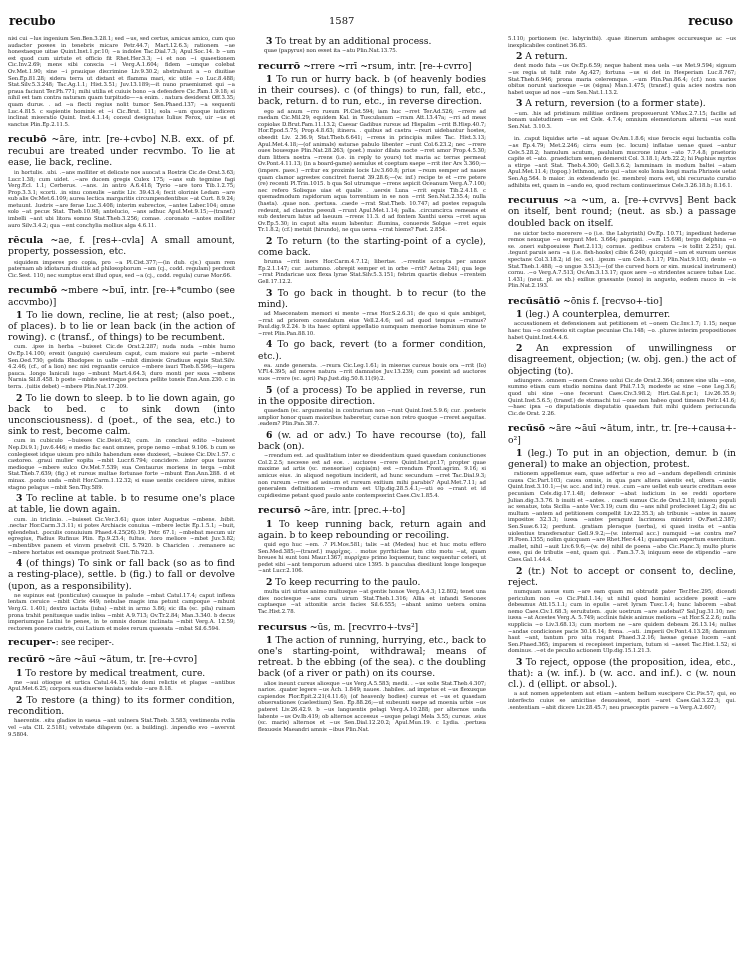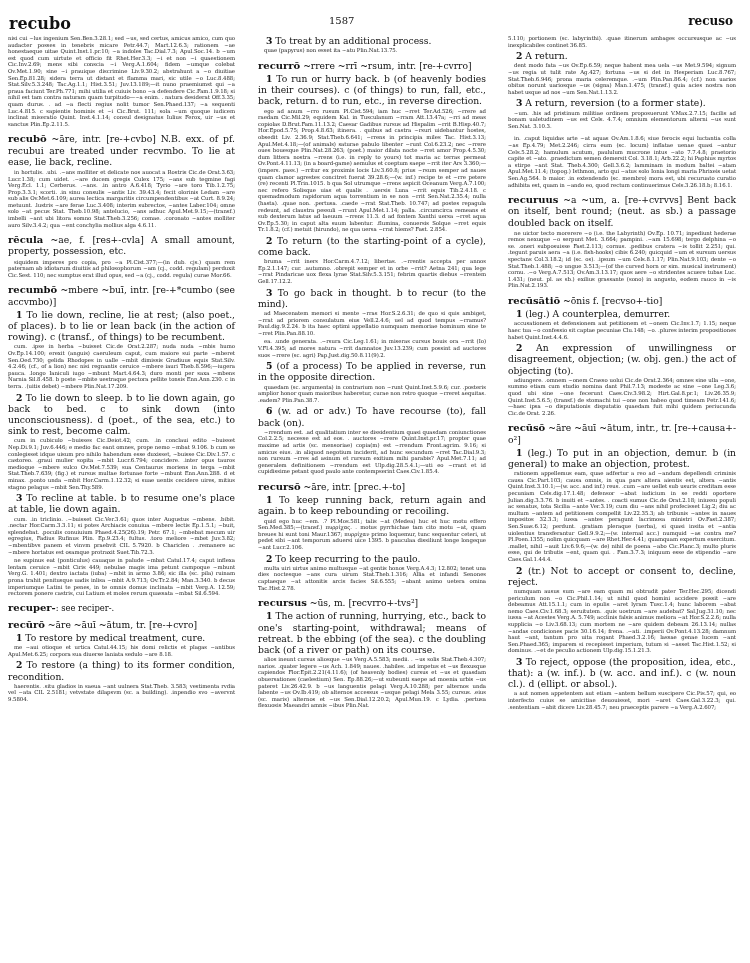--- a/index.html
+++ b/index.html
@@ -2,21 +2,21 @@
 <html><head>
 <meta charset="utf-8">
 <style>
   html, body { margin: 0; padding: 0; background: #ffffff; }
   body {
     width: 750px; height: 963px; overflow: hidden; position: relative;
     font-family: "DejaVu Serif", "Liberation Serif", serif; color: #111;
   }
   .page { position: absolute; left: 0; top: 0; width: 750px; height: 963px; }
   .running-head { position: absolute; top: 14px; left: 0; width: 750px; height: 14px; }
-  .rh-left { position: absolute; left: 9px; top: 0; font-weight: bold; font-size: 16px; }
+  .rh-left { position: absolute; left: 9px; top: 0; font-weight: bold; font-size: 12px; }
   .rh-center { position: absolute; left: 329px; top: 1px; font-size: 10px; }
   .rh-right { position: absolute; right: 17px; top: 0; font-weight: bold; font-size: 12px; }
   .col { position: absolute; top: 33px; width: 227px; }
   .col-1 { left: 8px; }
   .col-2 { left: 258px; width: 228px; }
   .col-3 { left: 508px; width: 228px; }
   .entry { margin: 0 0 6px 0; }
   .entry-head { font-size: 9.2px; line-height: 11.2px; text-align: justify; margin: 0; }
   .hw { font-weight: bold; font-size: 10px; }
   .sense { margin: 2px 0 0 0; }
@@ -63,20 +63,21 @@
         </div>
         <div class="sense">
           <p class="def"><span class="num">2</span> <span>To lie down to sleep. b to lie down again, go back to bed. c to sink down (into unconsciousness). d (poet., of the sea, etc.) to sink to rest, become calm.</span></p>
           <p class="cit">cum in cubiculo ~buisses Cic.Deiot.42; cum. .in conclaui edito ~buisset Nep.Di.9.1; Juv.6.446; e medio fac eant omnes, prope nemo ~mbat 9.106. b cum se conlegisset idque uisum pro nihilo habendum esse duxisset, ~buisse Cic.Div.1.57. c castoreo. .graui mulier sopita ~mbit Lucr.6.794; concidere. .inter opus tauros medioque ~mbere sulco Ov.Met.7.539; sua Centaurus moriens in terga ~mbit Stat.Theb.7.639; (fig.) et rursus multae fortunae forte ~mbunt Enn.Ann.288. d et minax. .ponto unda ~mbit Hor.Carm.1.12.32; si suae uentis cecidere uires, mitius stagno pelagus ~mbit Sen.Thy.589.</p>
         </div>
         <div class="sense">
           <p class="def"><span class="num">3</span> <span>To recline at table. b to resume one's place at table, lie down again.</span></p>
           <p class="cit">cum. .in triclinio. .~buisset Cic.Ver.3.61; quos inter Augustus ~mbens. .bibit. .nectar Hor.Carm.3.3.11; si potes Archiacis conuiua ~mbere lectis Ep.1.5.1; ~buit, splendebat. .poculis conuiuium Phaed.4.25(26).19; Petr. 67.1; ~mbebat mecum uir egregius, Fadius Rufinus Plin. Ep.9.23.4; fultus. .toro meliore ~mbet Juv.3.82; ~mbentibvs panem et vinvm praebvit CIL 5.7920. b Chariclen . .remanere ac ~mbere hortatus est osamque protraxit Suet.Tib.72.3.</p>
         </div>
         <div class="sense">
+          <p class="def"><span class="num">4</span> <span>(of things) To sink or fall back (so as to find a resting-place), settle. b (fig.) to fall or devolve (upon, as a responsibility).</span></p>
           <p class="cit">ne supinus eat (ponticulus) cauaque in palude ~mbat Catul.17.4; caput inflexa lentam ceruice ~mbit Ciris 449; nebulae magis ima petunt campoque ~mbunt Verg.G. 1.401; dextro iactata (iuba) ~mbit in armo 3.86; sic illa (sc. pila) ruinam prona trahit penitusque uadis inlisa ~mbit A.9.713; Ov.Tr.2.84; Man.3.340. b decus imperiumque Latini te penes, in te omnis domus inclinata ~mbit Verg.A. 12.59; rectorem ponere castris, cui Latium et moles rerum quassata ~mbat Sil.6.594.</p>
         </div>
       </div>
       <p class="crossref"><span class="hw">recuper-</span><span>: see reciper-.</span></p>
       <div class="entry">
         <p class="entry-head"><span class="hw">recūrō</span> <span>~āre ~āuī ~ātum, tr. [re-+cvro]</span></p>
         <div class="sense">
           <p class="def"><span class="num">1</span> <span>To restore by medical treatment, cure.</span></p>
           <p class="cit">me ~aui otioque et urtica Catul.44.15; his domi relictis et plagas ~antibus Apul.Met.6.25; corpora sua diuerse laniata sedulo ~are 8.18.</p>
         </div>
@@ -101,20 +102,21 @@
         </div>
         <div class="sense">
           <p class="def"><span class="num">2</span> <span>To return (to the starting-point of a cycle), come back.</span></p>
           <p class="cit">bruma ~rrit iners Hor.Carm.4.7.12; libertas. .~rrentis accepta per annos Ep.2.1.147; cur. .autumno. .obrepit semper et in orbe ~rrit? Aetna 241; qua lege ~rrat Pindaricae uox flexa lyrae Stat.Silv.5.3.151; febrim quartis diebus ~rrentem Gell.17.12.2.</p>
         </div>
         <div class="sense">
           <p class="def"><span class="num">3</span> <span>To go back in thought. b to recur (to the mind).</span></p>
           <p class="cit">ad Maecenatem memori si mente ~rras Hor.S.2.6.31; de quo si quis ambiget, ~rrat ad priorem consulatum eius Vell.2.4.6; uel ad quod tempus ~rramus? Paul.dig.9.2.24. b ita haec optimi appellatio numquam memoriae hominum sine te ~rret Plin.Pan.88.10.</p>
         </div>
         <div class="sense">
+          <p class="def"><span class="num">4</span> <span>To go back, revert (to a former condition, etc.).</span></p>
           <p class="cit">ea. .unde generata. .~rsura Cic.Leg.1.61; in miseras cursus bouis ora ~rrit (Io) V.Fl.4.395; ad mores natura ~rrit damnatos Juv.13.239; cum possint ad auctores suos ~rrere (sc. agri) Pap.Just.dig.50.8.11(9).2.</p>
         </div>
         <div class="sense">
           <p class="def"><span class="num">5</span> <span>(of a process) To be applied in reverse, run in the opposite direction.</span></p>
           <p class="cit">quaedam (sc. argumenta) in contrarium non ~runt Quint.Inst.5.9.6; cur. .posteris amplior honor quam maioribus haberetur, curae non retro quoque ~rreret aequitas. .eadem? Plin.Pan.38.7.</p>
         </div>
         <div class="sense">
           <p class="def"><span class="num">6</span> <span>(w. ad or adv.) To have recourse (to), fall back (on).</span></p>
           <p class="cit">~rrendum est. .ad qualitatium inter se dissidentium quasi quasdam coniunctiones Col.2.2.5; necesse est ad eos. . auctores ~rrere Quint.Inst.pr.17; propter quae maxime ad artis (sc. mensoriae) copia(m) est ~rrendum Front.agrim. 9.16; si amicus eius. .in aliquod negotium inciderit, ad hunc secundum ~rret Tac.Dial.9.3; non rursum ~rres ad asinum et rursum exitium mihi parabis? Apul.Met.7.11; ad generalem definitionem ~rrendum est Ulp.dig.28.5.4.1;—uti eo ~rrant et id cupidissime petant quod paulo ante contempserint Caes.Civ.1.85.4.</p>
         </div>

